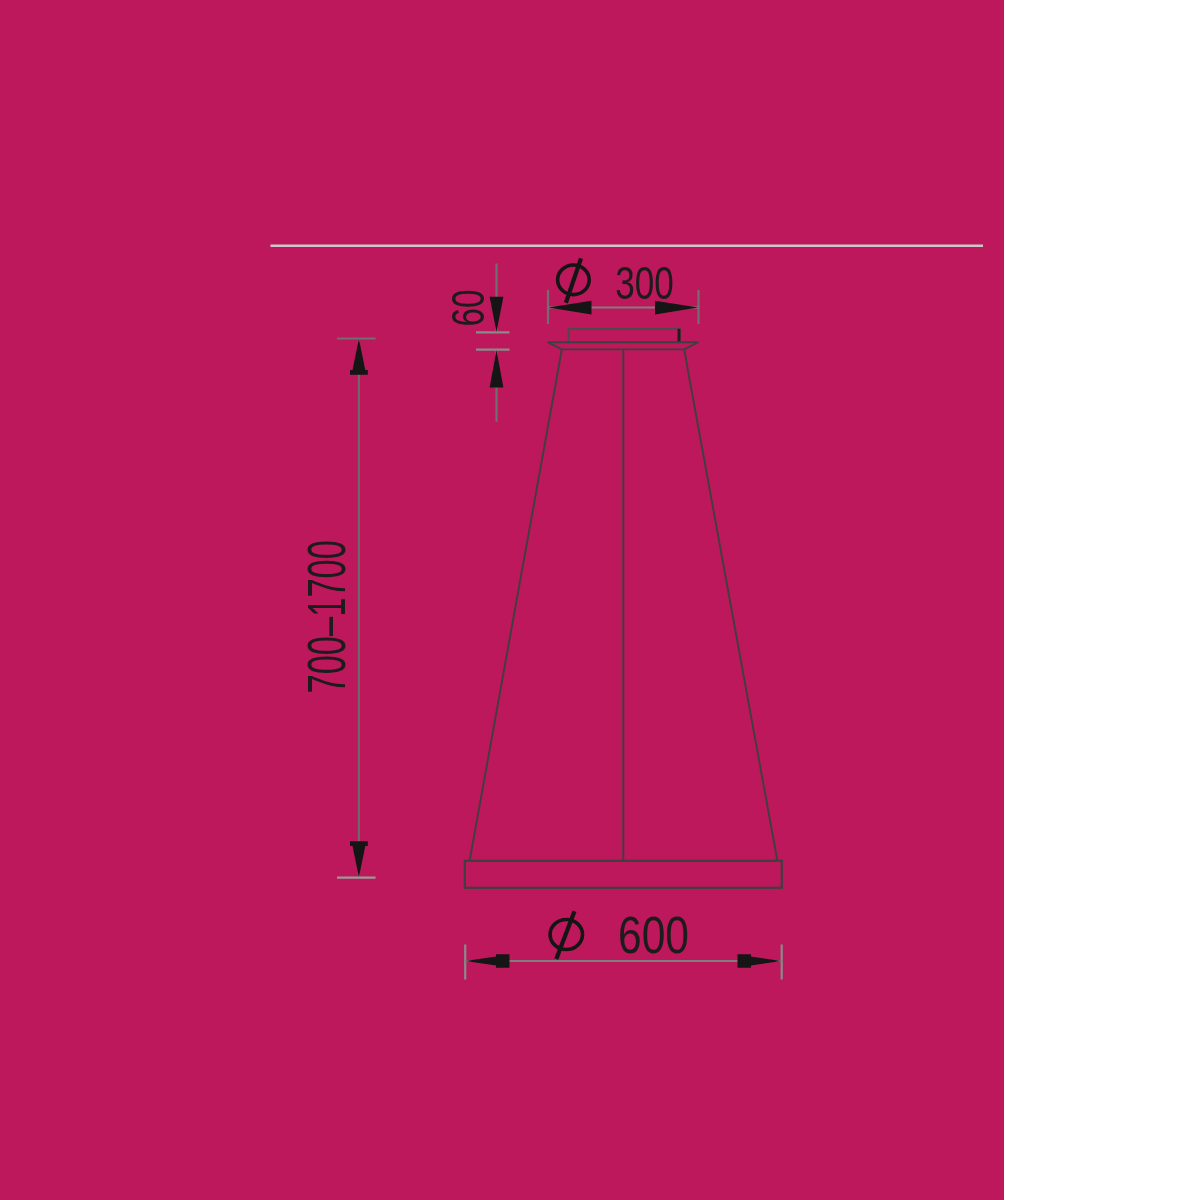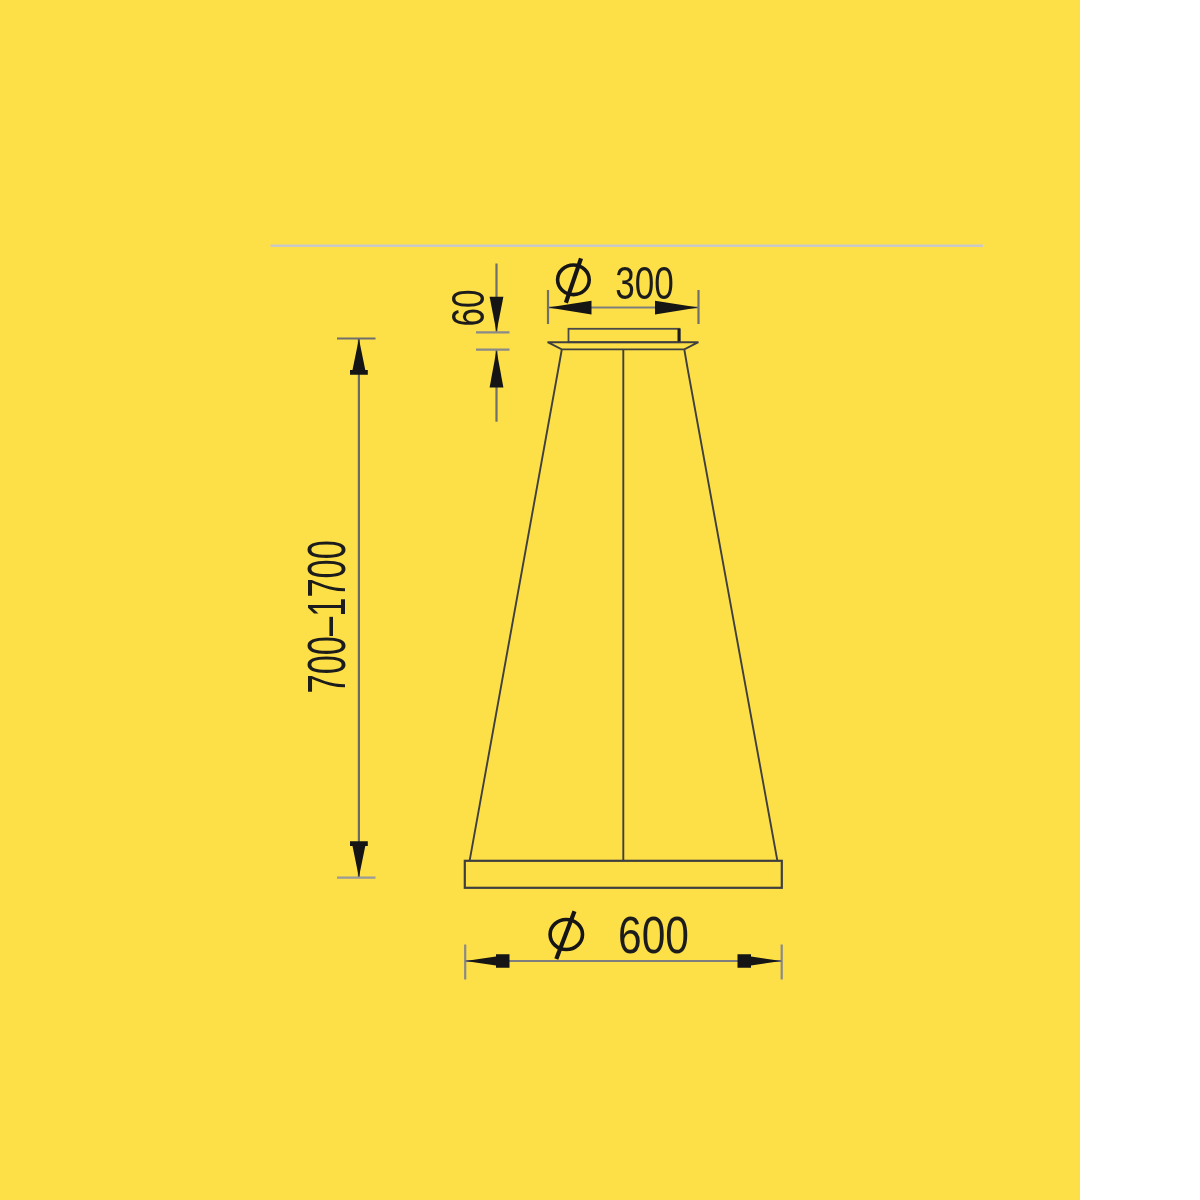--- a/index.html
+++ b/index.html
@@ -1,16 +1,16 @@
 <!DOCTYPE html>
 <html><head>
 <meta charset="utf-8">
 <style>
   html,body{margin:0;padding:0;background:#ffffff;}
-  .page{width:1080px;height:1200px;position:relative;background:#fde047;
+  .page{width:1004px;height:1200px;position:relative;background:#be185d;
         font-family:"Liberation Sans", sans-serif;}
   svg{position:absolute;left:0;top:0;will-change:transform;transform:translateZ(0);}
   text{fill:#1c1c1c;font-family:"Liberation Sans", sans-serif;}
 </style>
 </head>
 <body>
 <div class="page">
 <svg width="1200" height="1200" viewBox="0 0 1200 1200">
 
   <line x1="270.5" y1="245.8" x2="983" y2="245.8" stroke="#c9c9c9" stroke-width="2.4"></line>

